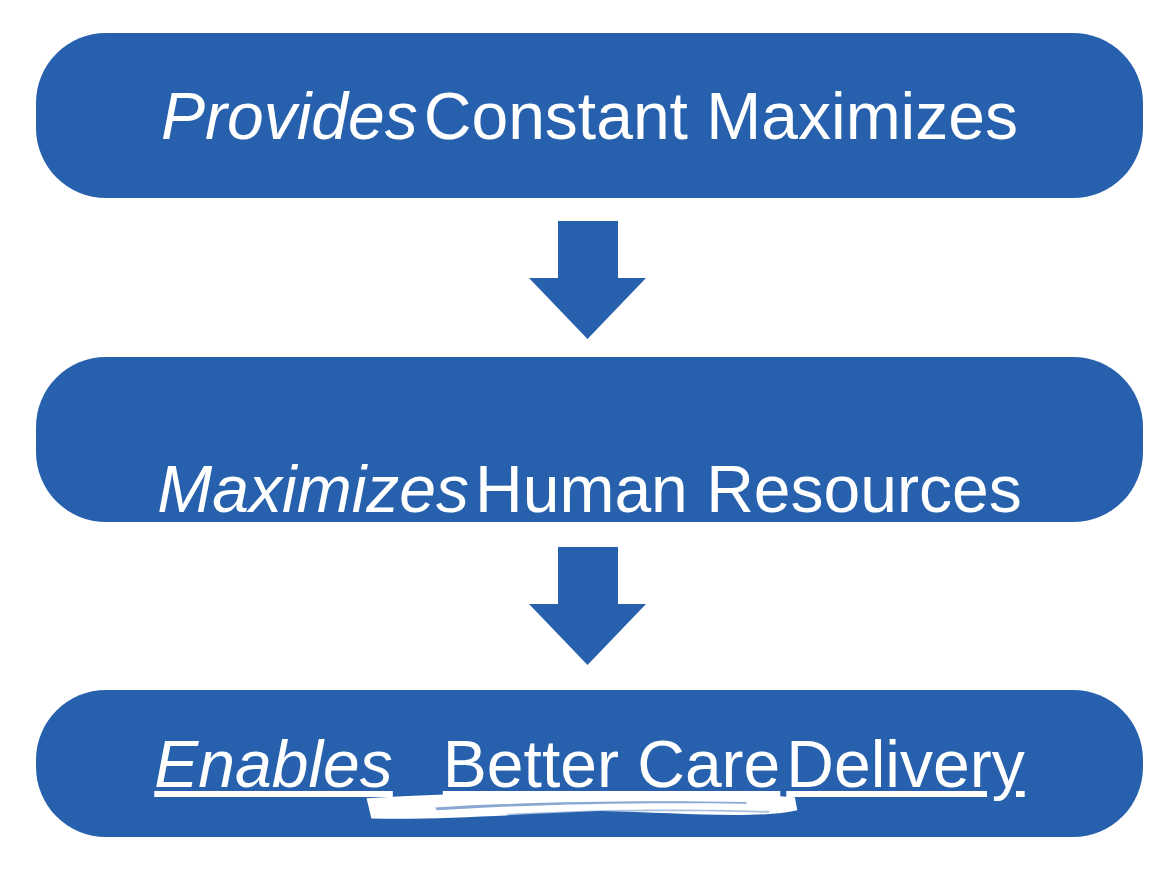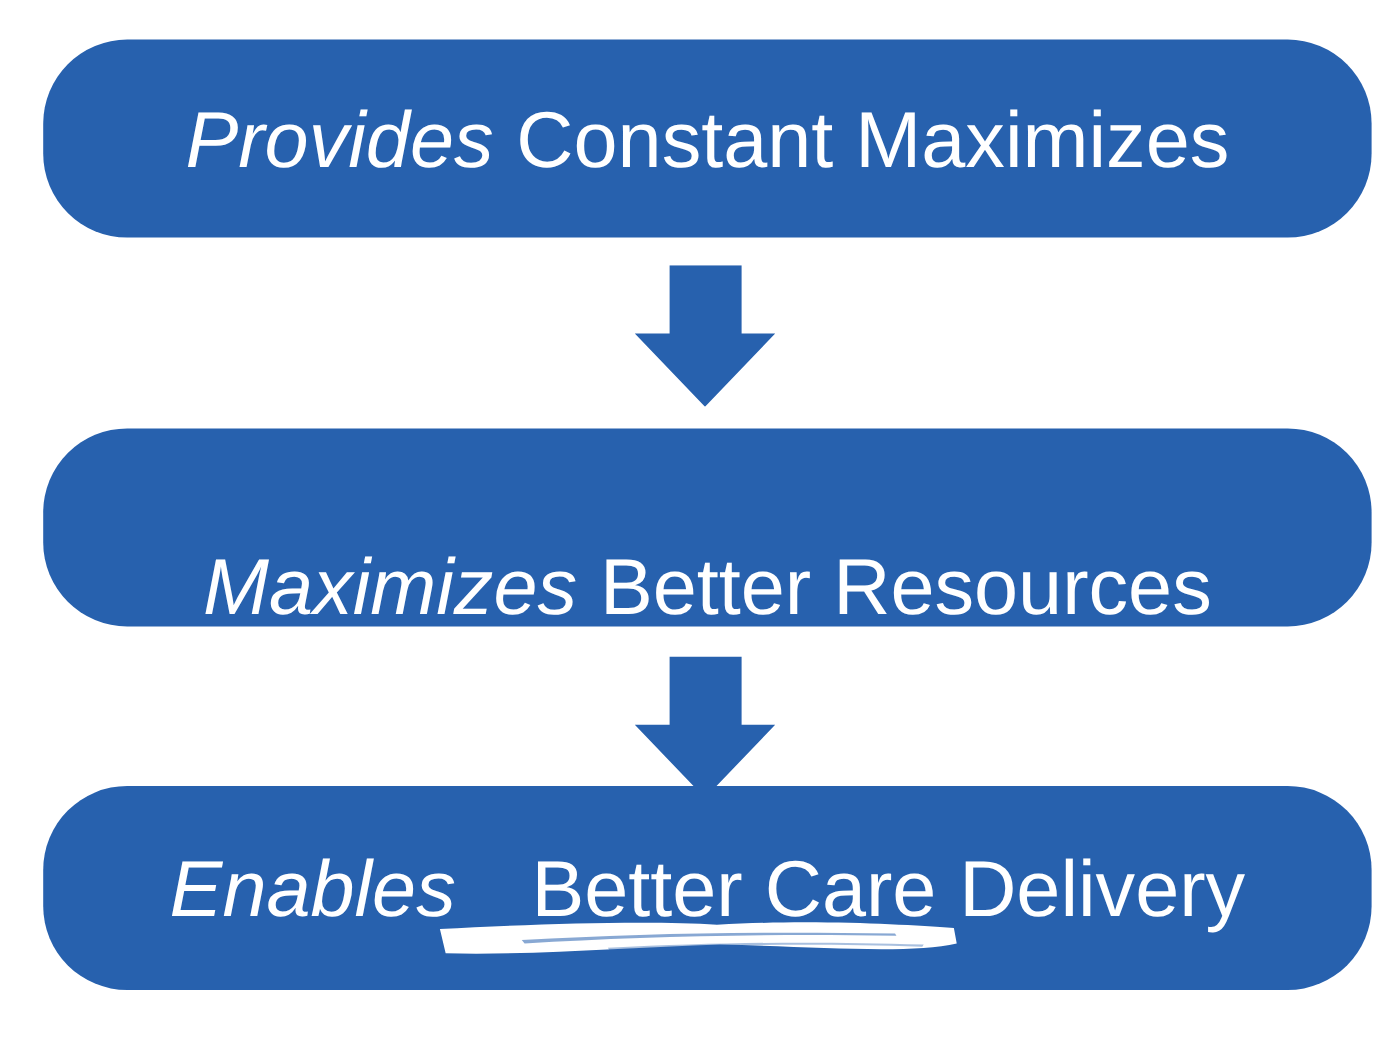--- a/index.html
+++ b/index.html
@@ -20,29 +20,29 @@
   .step-box {
     position: absolute;
     left: 36px;
     width: 1107px;
     height: 165px;
     background: var(--box-fill);
     border-radius: 70px;
     display: flex;
     align-items: center;
     justify-content: center;
-    gap: 19px;
+    gap: 6px;
     color: var(--text);
     font-size: 66px;
     line-height: 1;
     white-space: nowrap;
   }
   .step-box-1 { top: 33px; }
   .step-box-2 { top: 357px; align-items: flex-end; }
-  .step-box-3 { top: 655px; height: 170px; }
+  .step-box-3 { top: 690px; height: 147px; text-decoration: underline; }
   .emphasis { font-style: italic; }
   .flow-arrow {
     position: absolute;
     left: 529px;
     width: 117px;
     height: 118px;
     display: block;
   }
   .flow-arrow-1 { top: 221px; }
   .flow-arrow-2 { top: 547px; }
@@ -70,21 +70,21 @@
     <span class="emphasis">Provides</span>
     <span>Constant Maximizes</span>
   </div>
 
   <svg class="flow-arrow flow-arrow-1" viewBox="0 0 117 118" aria-hidden="true">
     <path d="M29,0 h60 v57 h28 L58.5,118 L0,57 h29 Z"></path>
   </svg>
 
   <div class="step-box step-box-2">
     <span class="emphasis">Maximizes</span>
-    <span>Better Resources</span>
+    <span>Human Resources</span>
   </div>
 
   <svg class="flow-arrow flow-arrow-2" viewBox="0 0 117 118" aria-hidden="true">
     <path d="M29,0 h60 v57 h28 L58.5,118 L0,57 h29 Z"></path>
   </svg>
 
   <div class="step-box step-box-3">
     <span class="emphasis">Enables</span>
     <span class="underline-wrap">
       <span>Better Care</span>

